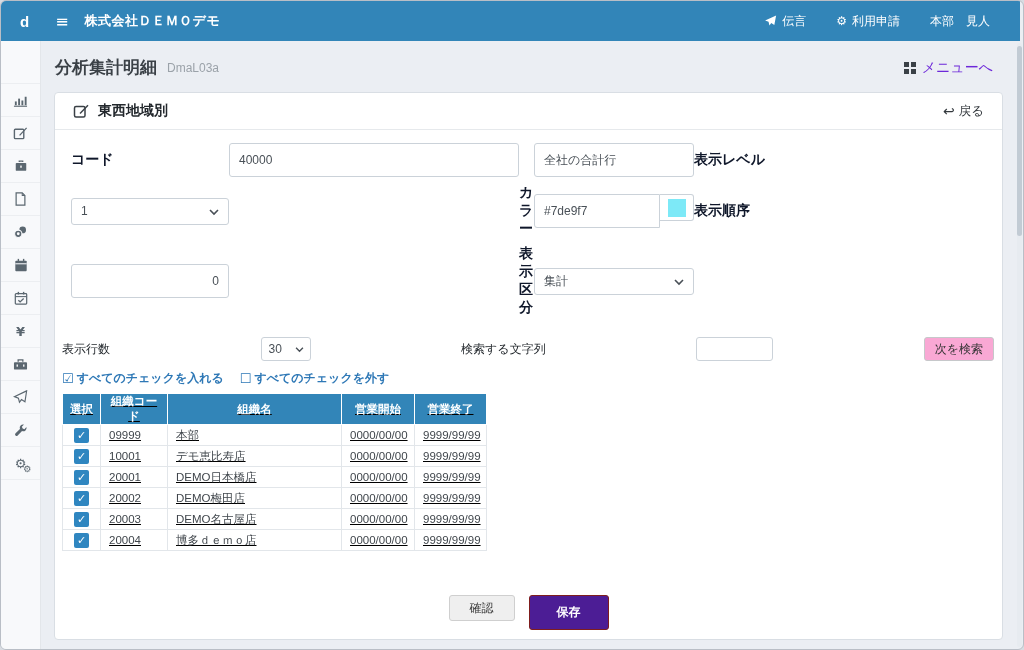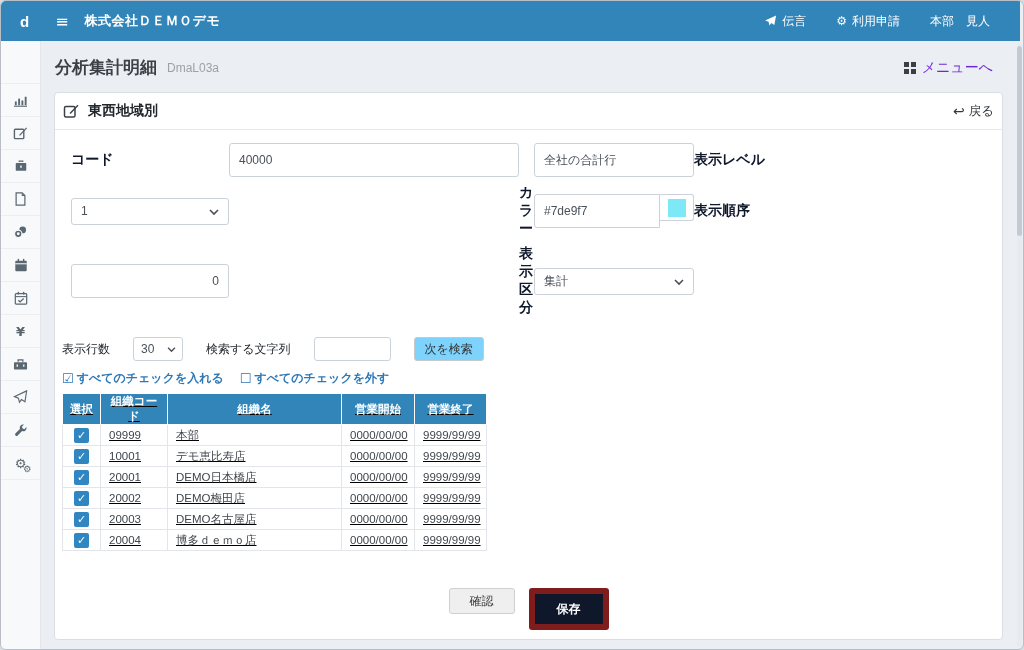--- a/index.html
+++ b/index.html
@@ -26,62 +26,62 @@
   .cogs .small { font-size:9px; position:absolute; right:-5px; bottom:-3px; }
 
   
   .main { position:absolute; top:40px; left:40px; width:978px; height:610px; }
   .page-head { display:flex; align-items:center; padding:15px 26px 13px 14px; }
   .page-title { font-size:17px; font-weight:bold; color:#3b4147; }
   .screen-id { font-size:12px; color:#9ba2a9; margin-left:10px; }
   .menu-link { margin-left:auto; display:flex; align-items:center; gap:6px; font-size:14px; color:#6d28d9; cursor:pointer; }
 
   .card { margin:0 16px 0 13px; height:548px; background:#fff; border:1px solid #d9dee4; border-radius:4px; display:flex; flex-direction:column; }
-  .card-head { display:flex; align-items:center; padding:9px 8px; border-bottom:1px solid #e6e9ec; }
+  .card-head { display:flex; align-items:center; padding:9px 18px; border-bottom:1px solid #e6e9ec; }
   .card-title { font-size:14px; font-weight:bold; color:#23282d; margin-left:9px; }
   .back-link { margin-left:auto; display:flex; align-items:center; gap:4px; font-size:12.5px; color:#33383d; cursor:pointer; }
   .back-glyph { font-family:"DejaVu Sans",sans-serif; font-size:14px; line-height:1; }
 
   
   .form-grid { display:grid; grid-template-columns:158px 290px 1fr 160px 292px; row-gap:7px; align-items:center; padding:13px 16px 6px 16px; }
   .f-label { font-size:14px; font-weight:bold; color:#0f172a; }
   .spacer { }
   .tbox { width:100%; height:34px; border:1px solid #cbd2d9; border-radius:3px; background:#fff; font-size:12px; color:#495057; padding:0 9px; font-family:inherit; outline:none; }
   .tbox.right { text-align:right; }
   .selbox { position:relative; width:100%; height:27px; border:1px solid #cbd2d9; border-radius:3px; background:#fff; display:flex; align-items:center; padding:0 9px; font-size:12px; color:#495057; cursor:pointer; }
   .selbox svg { position:absolute; right:9px; top:10px; }
   .color-group { display:flex; width:100%; }
   .color-group .tbox { border-radius:3px 0 0 3px; flex:1; }
   .swatch-box { width:34px; height:27px; border:1px solid #cbd2d9; border-left:none; border-radius:0 3px 3px 0; display:flex; align-items:center; justify-content:center; }
   .swatch { width:18px; height:18px; }
 
   
-  .controls { display:flex; align-items:center; gap:23px; padding:14px 8px 5px 7px; font-size:12px; color:#23282d; }
+  .controls { display:flex; align-items:center; gap:9px; padding:14px 8px 5px 7px; font-size:12px; color:#23282d;justify-content:space-between; }
   .sel-sm { position:relative; width:50px; height:24px; border:1px solid #cbd2d9; border-radius:3px; background:#fff; display:flex; align-items:center; padding:0 7px; font-size:12px; color:#495057; cursor:pointer; }
   .sel-sm svg { position:absolute; right:6px; top:9px; }
   .search-input { width:77px; height:24px; border:1px solid #cbd2d9; border-radius:3px; font-size:12px; padding:0 6px; font-family:inherit; outline:none; }
-  .btn-search { height:24px; padding:0 10px; background:#7dd3fc; border:1px solid #c6c8ca; border-radius:3px; font-size:12px; color:#333; font-family:inherit; cursor:pointer; }
+  .btn-search { height:24px; padding:0 10px; background:#f9a8d4; border:1px solid #c6c8ca; border-radius:3px; font-size:12px; color:#333; font-family:inherit; cursor:pointer; }
   .check-links { display:flex; gap:16px; padding:4px 7px 5px 7px; font-size:12px; font-weight:bold; color:#2e78b6; }
   .check-link { display:flex; align-items:center; gap:3px; cursor:pointer; }
   .cb-glyph { font-family:"DejaVu Sans",sans-serif; font-size:13px; line-height:1; }
 
   
   .org-table { border-collapse:collapse; table-layout:fixed; width:424px; margin:1px 0 0 7px; font-size:11.5px;text-decoration:underline; }
   .org-table th { background:#3285b8; color:#fff; font-weight:bold; height:18px; border:1px solid #fff; padding:0 4px; text-align:center; }
   .org-table td { border:1px solid #e2e6ea; height:21px; padding:0 8px; color:#3f454b; background:#fff; }
   .org-table td.c-check { text-align:center; padding:0; }
   .rowcheck { display:inline-block; width:15px; height:15px; border-radius:2px; background:#e9ecef; color:#fff; font-size:11px; line-height:15px; text-align:center; vertical-align:middle; font-family:"DejaVu Sans",sans-serif; cursor:pointer; }
   .rowcheck.on { background:#2f86c0; }
   .rowcheck.on::after { content:"✓"; }
   col.w-check{width:38px;} col.w-code{width:67px;} col.w-name{width:174px;} col.w-start{width:73px;} col.w-end{width:72px;}
 
   
   .card-footer { margin-top:auto; display:flex; justify-content:center; gap:14px; padding:0 0 9px 0; }
   .btn-confirm { width:66px; height:26px; background:#efefef; border:1px solid #cfcfcf; border-radius:3px; font-size:12px; color:#333; font-family:inherit; cursor:pointer; }
-  .btn-save { width:80px; height:42px; background:#0f172a; border:6px solid #7f1d1d; border-radius:3px; font-size:12px; font-weight:bold; color:#fff; font-family:inherit; cursor:pointer; }
+  .btn-save { width:80px; height:35px; background:#4c1d95; border:1px solid #7f1d1d; border-radius:3px; font-size:12px; font-weight:bold; color:#fff; font-family:inherit; cursor:pointer; }
 
   
   .scrollbar { position:absolute; top:42px; right:1px; width:5px; height:604px; background:#e7ebf0; border-radius:3px; }
   .scroll-thumb { position:absolute; top:3px; left:0; width:5px; height:190px; background:#c2cbd4; border-radius:3px; }
 </style>
 </head>
 <body>
 
 <div class="app">
 

